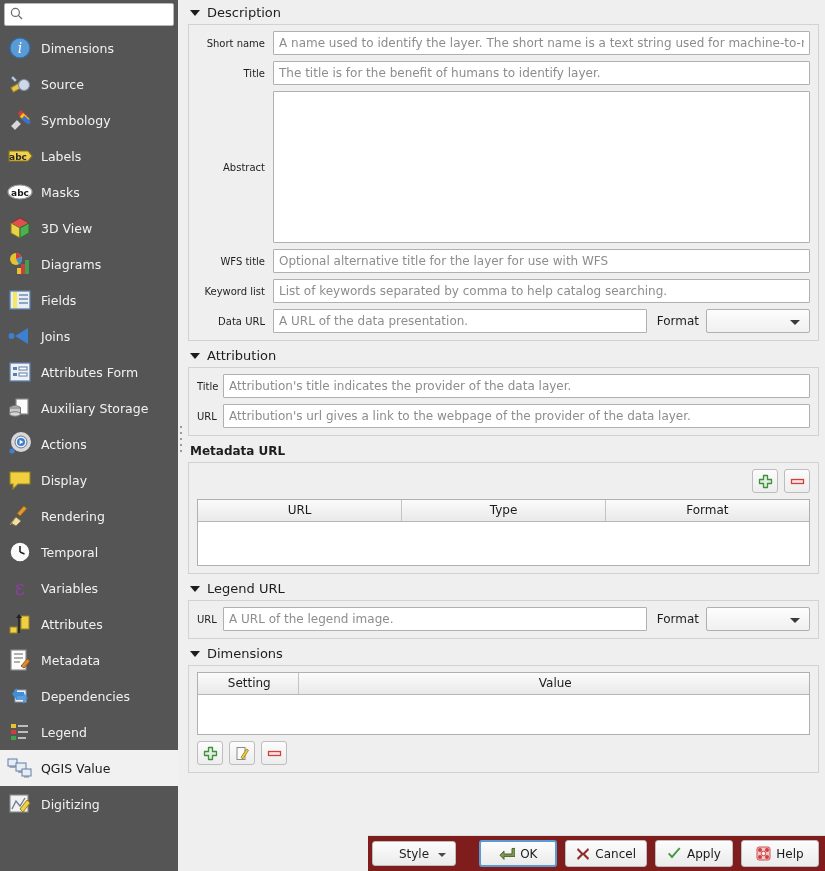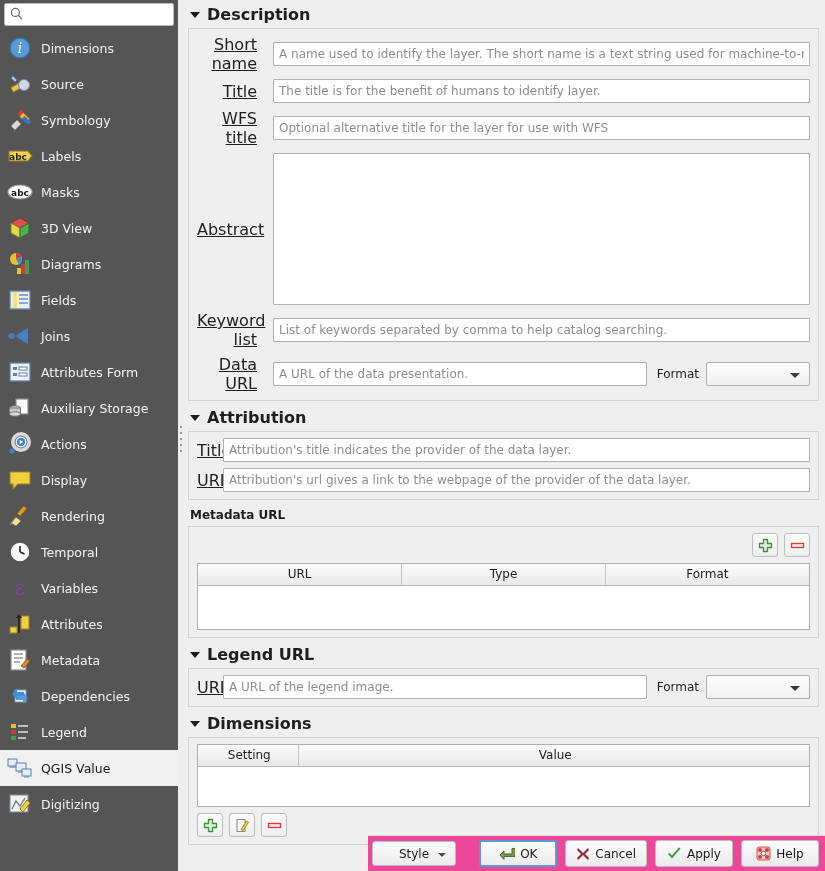--- a/index.html
+++ b/index.html
@@ -83,22 +83,22 @@
     flex: 1 1 auto;
     height: 871px;
     background: #efefef;
     position: relative;
     padding: 0 6px 0 0;
     overflow: hidden;
   }
 
   .section-header {
     display: flex; align-items: center;
-    font-weight: bold;
-    font-size: 16px;
+    font-weight: normal;
+    font-size: 13px;
     padding: 5px 0 4px 6px;
   }
   .tri {
     width: 0; height: 0;
     border-left: 5px solid transparent;
     border-right: 5px solid transparent;
     border-top: 6px solid #1c1c1c;
     margin-right: 7px;
   }
   .plain-header {
@@ -112,24 +112,23 @@
     background: #efefef;
     margin: 0 0 2px 4px;
     padding: 6px 8px 7px 8px;
   }
 
   .row { display: flex; align-items: center; margin-bottom: 6px; }
   .row:last-child { margin-bottom: 0; }
   .row-label {
     flex: 0 0 auto;
     text-align: right;
-    font-size: 16px;
-    padding-right: 16px;
+    font-size: 10px;
+    padding-right: 8px;
     color: #1e1e1e;
-    text-decoration: underline;
   }
   .lbl-desc { width: 76px; }
   .lbl-attr { width: 26px; }
   .lbl-legend { width: 26px; }
 
   .text-input {
     flex: 1 1 auto;
     height: 24px;
     background: #ffffff;
     border: 1px solid #b0b0b0;
@@ -203,21 +202,21 @@
     padding: 0;
   }
 
   
   .bottom-bar {
     position: absolute;
     left: 184px; right: 0; bottom: 0;
     height: 36px;
     display: flex; align-items: center;
     padding: 0 6px 0 4px;
-    background: #ec4899;
+    background: #7f1d1d;
     border-top: 1px solid #dcdcdc;
   }
   .style-btn {
     position: relative;
     width: 84px; height: 25px;
     background: linear-gradient(#fcfcfc, #ebebeb);
     border: 1px solid #bdbdbd;
     border-radius: 3px;
     display: flex; align-items: center; justify-content: center;
     font-size: 12px; cursor: default;
@@ -545,26 +544,26 @@
     <div class="group-box">
       <div class="row">
         <span class="row-label lbl-desc">Short name</span>
         <input class="text-input" type="text" placeholder="A name used to identify the layer. The short name is a text string used for machine-to-machin..." style="">
       </div>
       <div class="row">
         <span class="row-label lbl-desc">Title</span>
         <input class="text-input" type="text" placeholder="The title is for the benefit of humans to identify layer." style="">
       </div>
       <div class="row">
+        <span class="row-label lbl-desc">Abstract</span>
+        <textarea class="textarea" placeholder="" style=""></textarea>
+      </div>
+      <div class="row">
         <span class="row-label lbl-desc">WFS title</span>
         <input class="text-input" type="text" placeholder="Optional alternative title for the layer for use with WFS" style="">
-      </div>
-      <div class="row">
-        <span class="row-label lbl-desc">Abstract</span>
-        <textarea class="textarea" placeholder="" style=""></textarea>
       </div>
       <div class="row">
         <span class="row-label lbl-desc">Keyword list</span>
         <input class="text-input" type="text" placeholder="List of keywords separated by comma to help catalog searching." style="">
       </div>
       <div class="row">
         <span class="row-label lbl-desc">Data URL</span>
         <input class="text-input" type="text" placeholder="A URL of the data presentation." style="">
         <span class="fmt-label">Format</span>
         <div class="combo">

